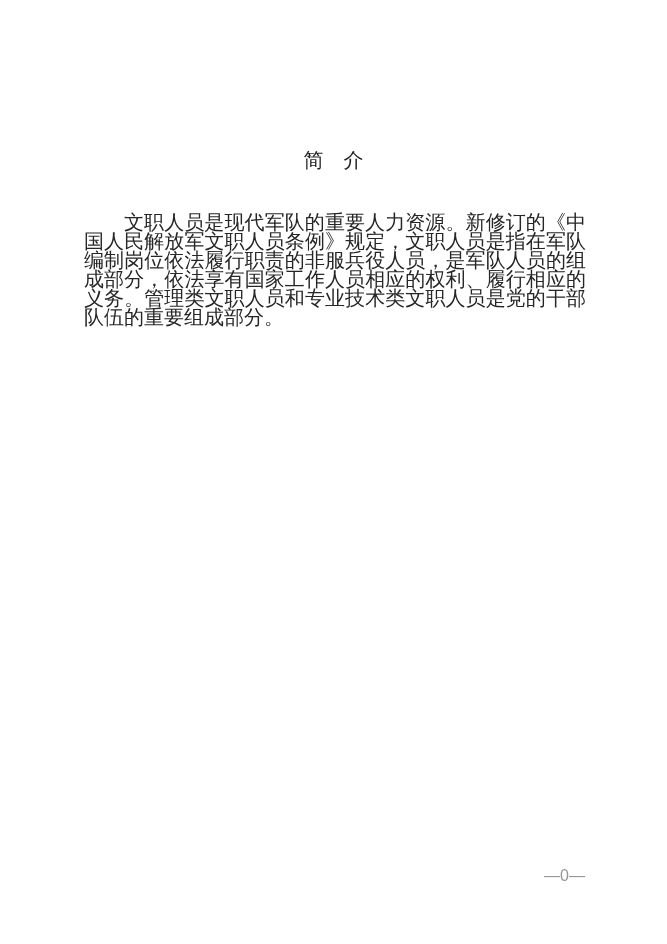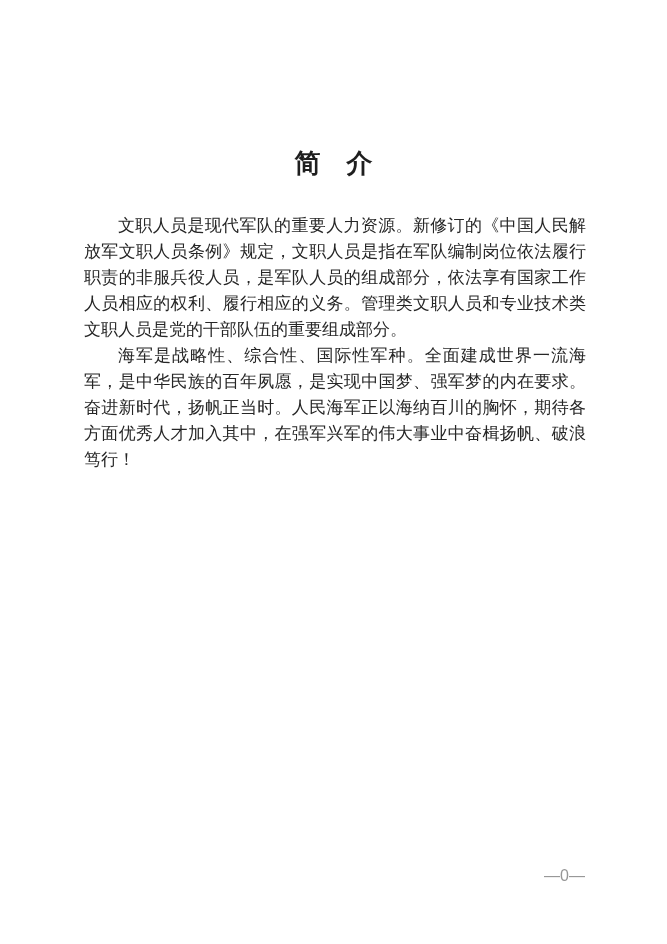--- a/index.html
+++ b/index.html
@@ -14,37 +14,37 @@
     background: #ffffff;
     overflow: hidden;
     font-family: "Liberation Sans", sans-serif;
   }
   .doc-title {
     position: absolute;
     top: 149px;
     left: 0;
     width: 667px;
     text-align: center;
-    font-size: 26px;
-    font-weight: 700;
+    font-size: 20px;
+    font-weight: 400;
     letter-spacing: 0;
     color: #1e1e1e;
     line-height: 1.1;
   }
   .doc-body {
     position: absolute;
     top: 213px;
     left: 84px;
     width: 502px;
     color: #262626;
   }
   .doc-body p {
     margin: 0;
-    font-size: 17px;
-    line-height: 26px;
+    font-size: 20px;
+    line-height: 19px;
     text-align: justify;
     text-justify: inter-character;
     text-indent: 2em;
     word-break: break-all;
   }
   .page-number {
     position: absolute;
     top: 866px;
     right: 82px;
     font-size: 16px;
@@ -54,17 +54,16 @@
   }
 </style>
 </head>
 <body>
 
 <div class="page">
   <div class="doc-title">简　介</div>
 
   <div class="doc-body">
     <p>文职人员是现代军队的重要人力资源。新修订的《中国人民解放军文职人员条例》规定，文职人员是指在军队编制岗位依法履行职责的非服兵役人员，是军队人员的组成部分，依法享有国家工作人员相应的权利、履行相应的义务。管理类文职人员和专业技术类文职人员是党的干部队伍的重要组成部分。</p>
-    <p>海军是战略性、综合性、国际性军种。全面建成世界一流海军，是中华民族的百年夙愿，是实现中国梦、强军梦的内在要求。奋进新时代，扬帆正当时。人民海军正以海纳百川的胸怀，期待各方面优秀人才加入其中，在强军兴军的伟大事业中奋楫扬帆、破浪笃行！</p>
   </div>
 
   <div class="page-number">—0—</div>
 </div>
 
 </body></html>

